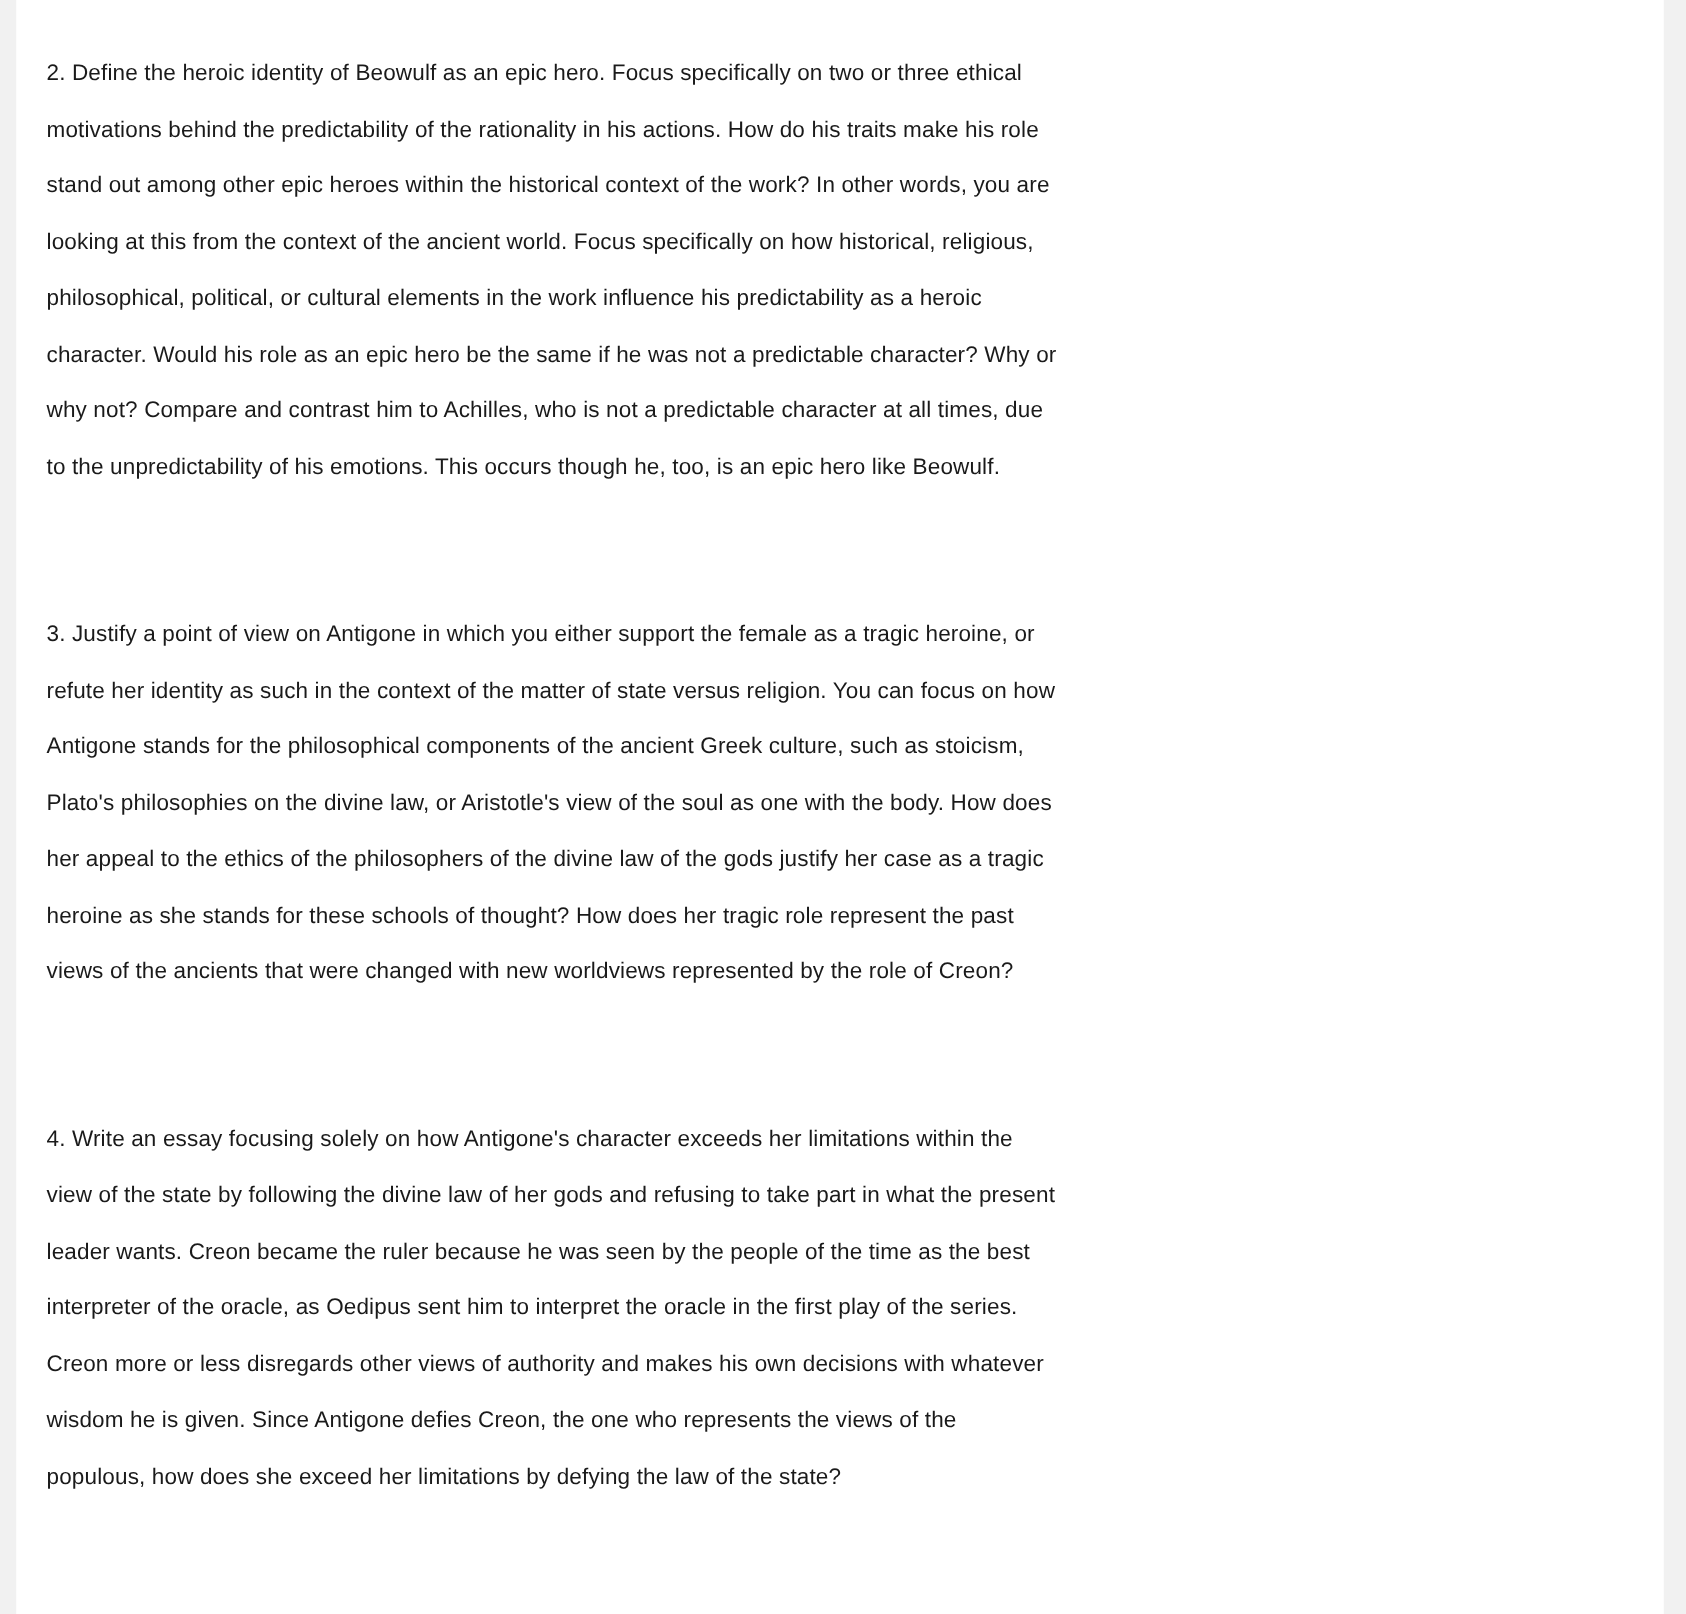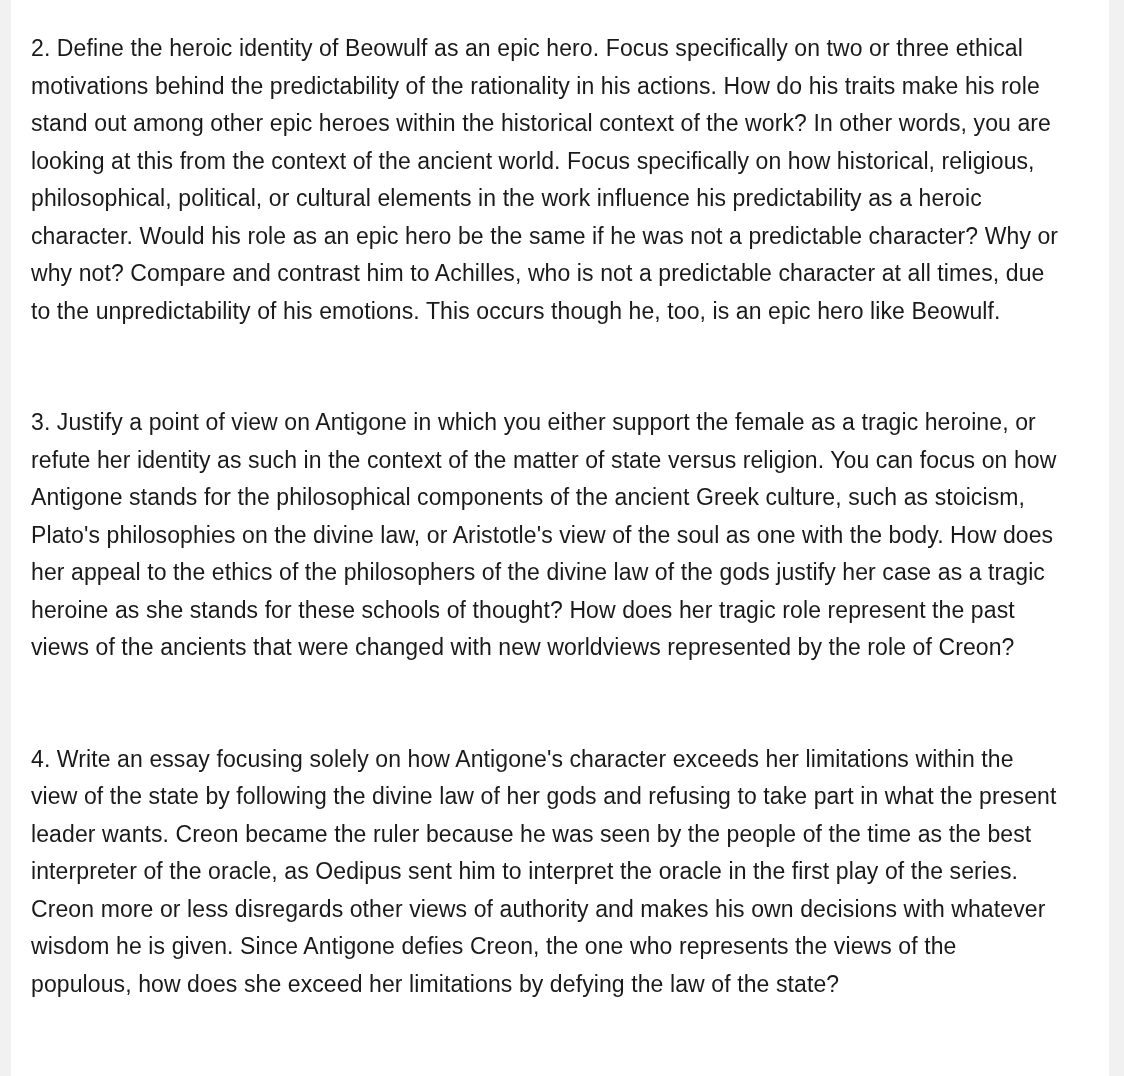--- a/index.html
+++ b/index.html
@@ -27,21 +27,21 @@
     left: 11px;
     right: 15px;
     top: 0;
     bottom: 0;
     background: #ffffff;
     padding: 30px 0 0 20px;
     box-sizing: border-box;
   }
   p.prompt {
     margin: 0 0 74px 0;
-    font-size: 23px;
+    font-size: 15px;
     line-height: 37.5px;
     color: #1a1a1a;
     white-space: pre;      
     letter-spacing: 0.1px;
   }
 </style>
 </head>
 <body>
 
 <div class="gutter gutter-left"></div>

